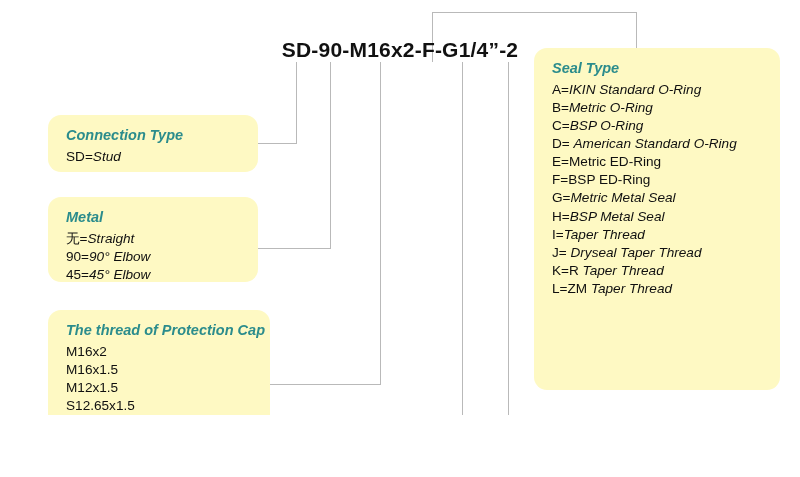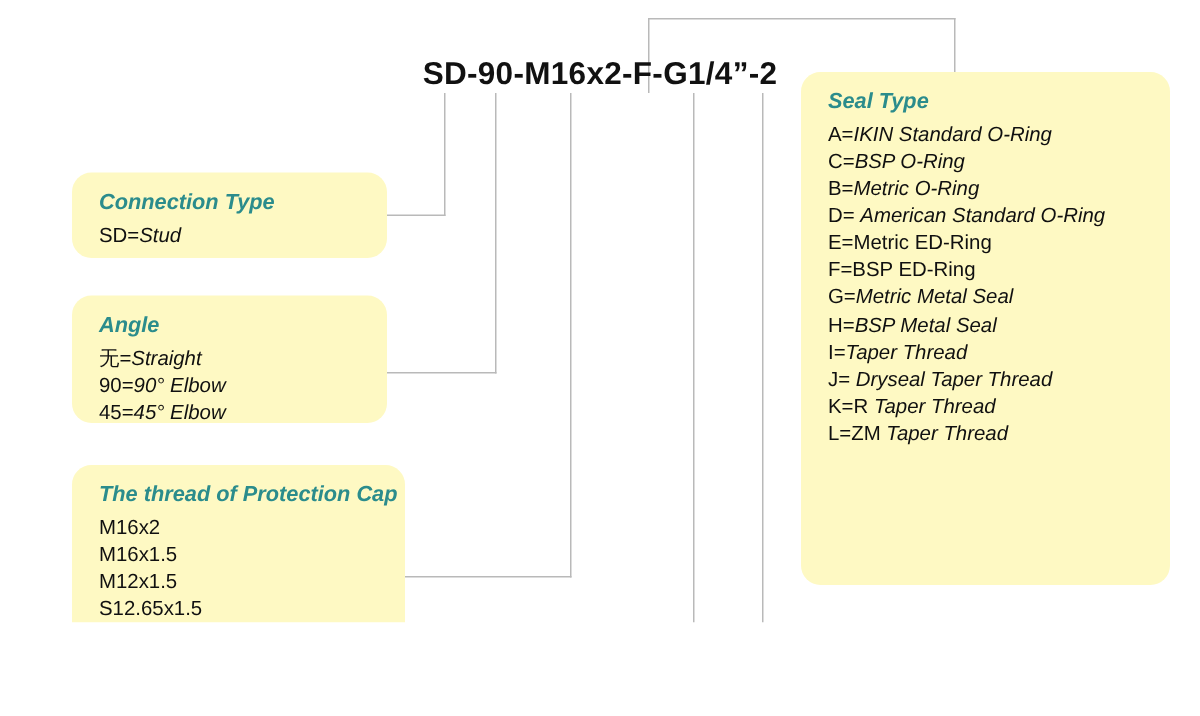--- a/index.html
+++ b/index.html
@@ -99,21 +99,21 @@
   <div class="partnum">SD-90-M16x2-F-G1/4”-2</div>
 
   <div class="callout" style="left:48px; top:115px; width:210px; height:57px;">
     <div class="hd">Connection Type</div>
     <ul>
       <li><span class="k">SD=</span><span class="v">Stud</span></li>
     </ul>
   </div>
 
   <div class="callout" style="left:48px; top:197px; width:210px; height:85px;">
-    <div class="hd">Angle</div>
+    <div class="hd">Metal</div>
     <ul>
       <li><span class="k">无=</span><span class="v">Straight</span></li>
       <li><span class="k">90=</span><span class="v">90° Elbow</span></li>
       <li><span class="k">45=</span><span class="v">45° Elbow</span></li>
     </ul>
   </div>
 
   <div class="callout" style="left:48px; top:310px; width:222px; height:145px;">
     <div class="hd">The thread of Protection Cap</div>
     <ul>
@@ -122,22 +122,22 @@
       <li class="plain"><span class="k">M12x1.5</span><span class="v"></span></li>
       <li class="plain"><span class="k">S12.65x1.5</span><span class="v"></span></li>
       <li><span class="k">S=</span><span class="v">Pin-Lock</span></li>
     </ul>
   </div>
 
   <div class="callout" style="left:534px; top:48px; width:246px; height:342px;">
     <div class="hd">Seal Type</div>
     <ul>
       <li><span class="k">A=</span><span class="v">IKIN Standard O-Ring</span></li>
+      <li><span class="k">B=</span><span class="v">Metric O-Ring</span></li>
       <li><span class="k">C=</span><span class="v">BSP O-Ring</span></li>
-      <li><span class="k">B=</span><span class="v">Metric O-Ring</span></li>
       <li><span class="k">D= </span><span class="v">American Standard O-Ring</span></li>
       <li class="plain"><span class="k">E=Metric ED-Ring</span><span class="v"></span></li>
       <li class="plain"><span class="k">F=BSP ED-Ring</span><span class="v"></span></li>
       <li><span class="k">G=</span><span class="v">Metric Metal Seal</span></li>
       <li><span class="k">H=</span><span class="v">BSP Metal Seal</span></li>
       <li><span class="k">I=</span><span class="v">Taper Thread</span></li>
       <li><span class="k">J= </span><span class="v">Dryseal Taper Thread</span></li>
       <li><span class="k">K=R </span><span class="v">Taper Thread</span></li>
       <li><span class="k">L=ZM </span><span class="v">Taper Thread</span></li>
     </ul>

